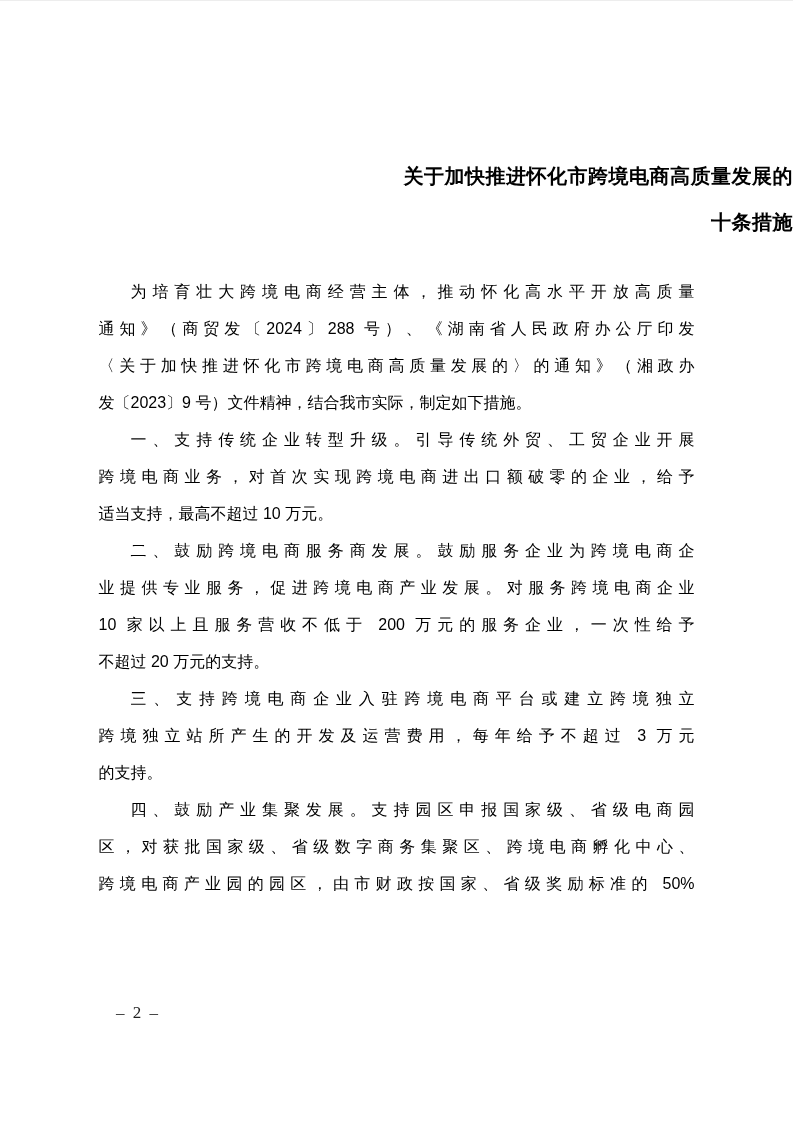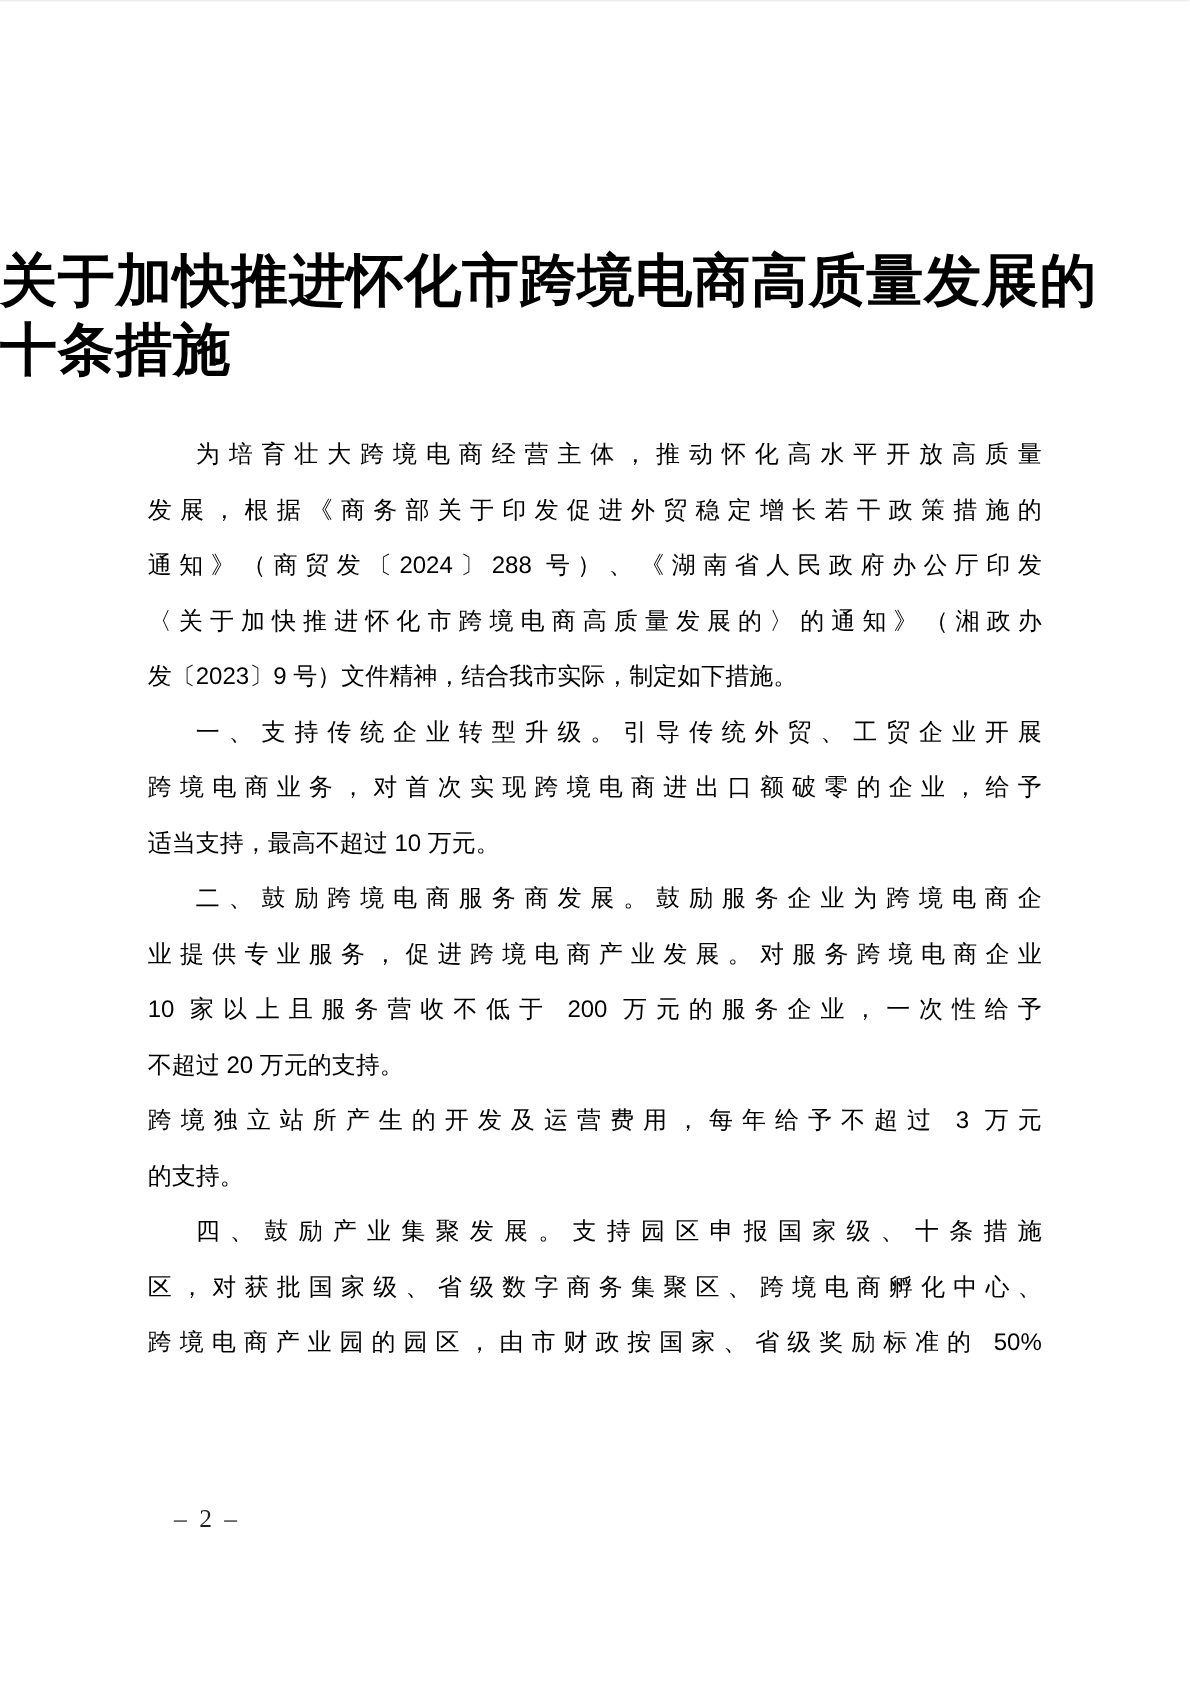--- a/index.html
+++ b/index.html
@@ -14,22 +14,22 @@
     margin: 0 auto;
     background: #ffffff;
     color: #000000;
     font-family: "Liberation Sans", "DejaVu Sans", sans-serif;
     overflow: hidden;
     box-sizing: border-box;
     border-top: 1px solid #ededed;
   }
   .doc-title {
     padding-top: 139px;
-    text-align: left;
-    font-size: 38px;
+    text-align: right;
+    font-size: 20px;
     line-height: 46px;
     font-weight: 600;
     letter-spacing: 0.5px;
   }
   .doc-title .title-line {
     display: block;
   }
   .doc-body {
     width: 596px;
     margin: 28px auto 0 auto;
@@ -69,46 +69,46 @@
 
   <h1 class="doc-title">
     <span class="title-line">关于加快推进怀化市跨境电商高质量发展的</span>
     <span class="title-line">十条措施</span>
   </h1>
 
   <div class="doc-body">
 
     <div class="para">
       <div class="line indent">为培育壮大跨境电商经营主体，推动怀化高水平开放高质量</div>
-      <div class="line">发展，根据《商务部关于印发促进外贸稳定增长若干政策措施的</div>
       <div class="line">通知》（商贸发〔2024〕288 号）、《湖南省人民政府办公厅印发</div>
       <div class="line">〈关于加快推进怀化市跨境电商高质量发展的〉的通知》（湘政办</div>
       <div class="line end">发〔2023〕9 号）文件精神，结合我市实际，制定如下措施。</div>
     </div>
 
     <div class="para">
       <div class="line indent">一、支持传统企业转型升级。引导传统外贸、工贸企业开展</div>
       <div class="line">跨境电商业务，对首次实现跨境电商进出口额破零的企业，给予</div>
       <div class="line end">适当支持，最高不超过 10 万元。</div>
     </div>
 
     <div class="para">
       <div class="line indent">二、鼓励跨境电商服务商发展。鼓励服务企业为跨境电商企</div>
       <div class="line">业提供专业服务，促进跨境电商产业发展。对服务跨境电商企业</div>
       <div class="line">10 家以上且服务营收不低于 200 万元的服务企业，一次性给予</div>
       <div class="line end">不超过 20 万元的支持。</div>
     </div>
 
     <div class="para">
+      <div class="line indent">三、支持跨境电商企业入驻跨境电商平台或建立跨境独立</div>
       <div class="line">跨境独立站所产生的开发及运营费用，每年给予不超过 3 万元</div>
       <div class="line end">的支持。</div>
     </div>
 
     <div class="para">
-      <div class="line indent">四、鼓励产业集聚发展。支持园区申报国家级、十条措施</div>
+      <div class="line indent">四、鼓励产业集聚发展。支持园区申报国家级、省级电商园</div>
       <div class="line">区，对获批国家级、省级数字商务集聚区、跨境电商孵化中心、</div>
       <div class="line">跨境电商产业园的园区，由市财政按国家、省级奖励标准的 50%</div>
     </div>
 
   </div>
 
   <div class="page-number">– 2 –</div>
 
 </div>
 

